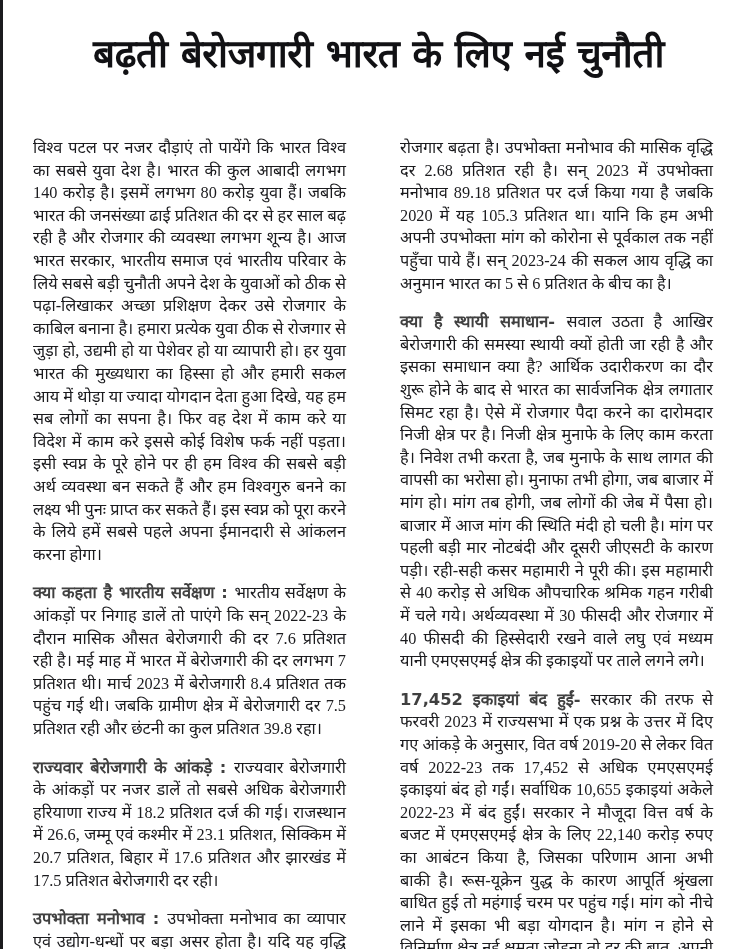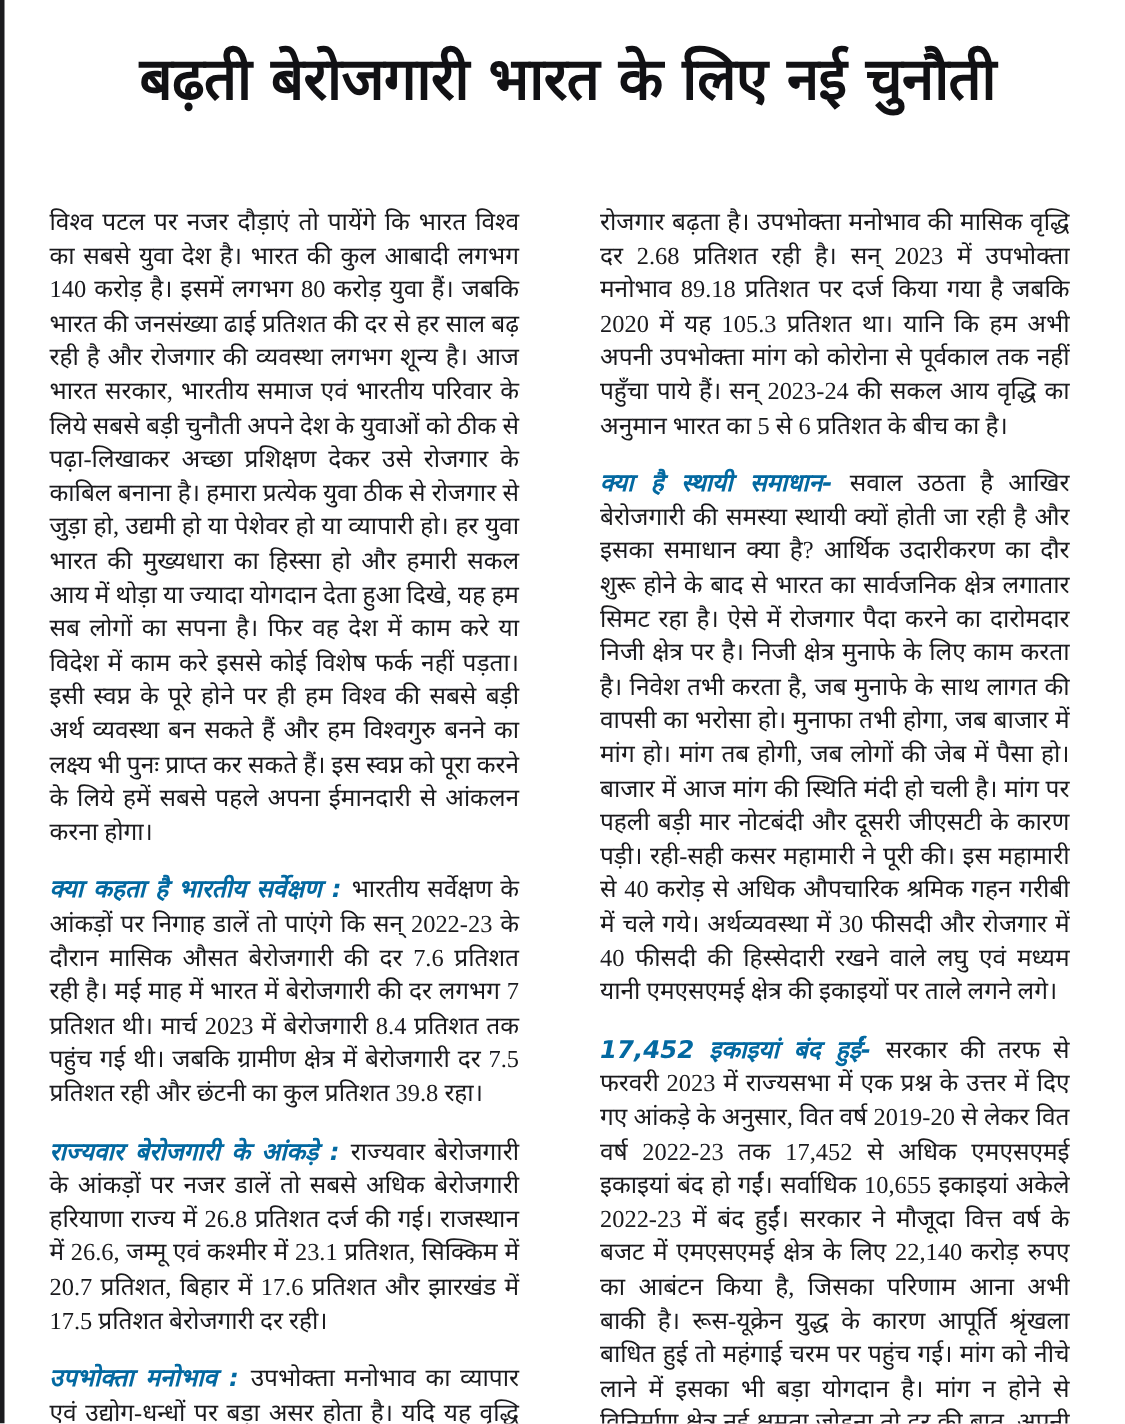--- a/index.html
+++ b/index.html
@@ -173,22 +173,21 @@
     color: #1a1a1d;
     font-family: "Liberation Serif", "DejaVu Serif", serif;
     hyphens: none;
   }
   p.body + p.body { margin-top: 0; }
 
   .sub {
     font-family: "DejaVu Sans", "Liberation Sans", sans-serif;
     font-weight: 700;
     font-size: 16.3px;
-    color: #0369a1;
-    font-style: italic;
+    color: #404040;
   }
   .credit {
     font-family: "DejaVu Sans", "Liberation Sans", sans-serif;
     font-weight: 700;
     font-size: 16px;
     color: #0d0d10;
   }
 </style>
 </head>
 <body>
@@ -202,21 +201,21 @@
 
   <div class="columns">
 
     <div class="col">
 
 
       <p class="body"><span>विश्व पटल पर नजर दौड़ाएं तो पायेंगे कि भारत विश्व का सबसे युवा देश है। भारत की कुल आबादी लगभग 140 करोड़ है। इसमें लगभग 80 करोड़ युवा हैं। जबकि भारत की जनसंख्या ढाई प्रतिशत की दर से हर साल बढ़ रही है और रोजगार की व्यवस्था लगभग शून्य है। आज भारत सरकार, भारतीय समाज एवं भारतीय परिवार के लिये सबसे बड़ी चुनौती अपने देश के युवाओं को ठीक से पढ़ा-लिखाकर अच्छा प्रशिक्षण देकर उसे रोजगार के काबिल बनाना है। हमारा प्रत्येक युवा ठीक से रोजगार से जुड़ा हो, उद्यमी हो या पेशेवर हो या व्यापारी हो। हर युवा भारत की मुख्यधारा का हिस्सा हो और हमारी सकल आय में थोड़ा या ज्यादा योगदान देता हुआ दिखे, यह हम सब लोगों का सपना है। फिर वह देश में काम करे या विदेश में काम करे इससे कोई विशेष फर्क नहीं पड़ता। इसी स्वप्न के पूरे होने पर ही हम विश्व की सबसे बड़ी अर्थ व्यवस्था बन सकते हैं और हम विश्वगुरु बनने का लक्ष्य भी पुनः प्राप्त कर सकते हैं। इस स्वप्न को पूरा करने के लिये हमें सबसे पहले अपना ईमानदारी से आंकलन करना होगा।</span></p>
 
       <p class="body"><span class="sub">क्या कहता है भारतीय सर्वेक्षण : </span><span>भारतीय सर्वेक्षण के आंकड़ों पर निगाह डालें तो पाएंगे कि सन् 2022-23 के दौरान मासिक औसत बेरोजगारी की दर 7.6 प्रतिशत रही है। मई माह में भारत में बेरोजगारी की दर लगभग 7 प्रतिशत थी। मार्च 2023 में बेरोजगारी 8.4 प्रतिशत तक पहुंच गई थी। जबकि ग्रामीण क्षेत्र में बेरोजगारी दर 7.5 प्रतिशत रही और छंटनी का कुल प्रतिशत 39.8 रहा।</span></p>
 
-      <p class="body"><span class="sub">राज्यवार बेरोजगारी के आंकड़े : </span><span>राज्यवार बेरोजगारी के आंकड़ों पर नजर डालें तो सबसे अधिक बेरोजगारी हरियाणा राज्य में 26.8 प्रतिशत दर्ज की गई। राजस्थान में 26.6, जम्मू एवं कश्मीर में 23.1 प्रतिशत, सिक्किम में 20.7 प्रतिशत, बिहार में 17.6 प्रतिशत और झारखंड में 17.5 प्रतिशत बेरोजगारी दर रही।</span></p>
+      <p class="body"><span class="sub">राज्यवार बेरोजगारी के आंकड़े : </span><span>राज्यवार बेरोजगारी के आंकड़ों पर नजर डालें तो सबसे अधिक बेरोजगारी हरियाणा राज्य में 18.2 प्रतिशत दर्ज की गई। राजस्थान में 26.6, जम्मू एवं कश्मीर में 23.1 प्रतिशत, सिक्किम में 20.7 प्रतिशत, बिहार में 17.6 प्रतिशत और झारखंड में 17.5 प्रतिशत बेरोजगारी दर रही।</span></p>
 
       <p class="body"><span class="sub">उपभोक्ता मनोभाव : </span><span>उपभोक्ता मनोभाव का व्यापार एवं उद्योग-धन्धों पर बड़ा असर होता है। यदि यह वृद्धि करता है तो बाजार में वस्तुओं एवं सेवाओं की मांग बढ़ती है। उससे</span></p>
     </div>
 
     <div class="col">
 
       <p class="body"><span>रोजगार बढ़ता है। उपभोक्ता मनोभाव की मासिक वृद्धि दर 2.68 प्रतिशत रही है। सन् 2023 में उपभोक्ता मनोभाव 89.18 प्रतिशत पर दर्ज किया गया है जबकि 2020 में यह 105.3 प्रतिशत था। यानि कि हम अभी अपनी उपभोक्ता मांग को कोरोना से पूर्वकाल तक नहीं पहुँचा पाये हैं। सन् 2023-24 की सकल आय वृद्धि का अनुमान भारत का 5 से 6 प्रतिशत के बीच का है।</span></p>
 
       <p class="body"><span class="sub">क्या है स्थायी समाधान- </span><span>सवाल उठता है आखिर बेरोजगारी की समस्या स्थायी क्यों होती जा रही है और इसका समाधान क्या है? आर्थिक उदारीकरण का दौर शुरू होने के बाद से भारत का सार्वजनिक क्षेत्र लगातार सिमट रहा है। ऐसे में रोजगार पैदा करने का दारोमदार निजी क्षेत्र पर है। निजी क्षेत्र मुनाफे के लिए काम करता है। निवेश तभी करता है, जब मुनाफे के साथ लागत की वापसी का भरोसा हो। मुनाफा तभी होगा, जब बाजार में मांग हो। मांग तब होगी, जब लोगों की जेब में पैसा हो। बाजार में आज मांग की स्थिति मंदी हो चली है। मांग पर पहली बड़ी मार नोटबंदी और दूसरी जीएसटी के कारण पड़ी। रही-सही कसर महामारी ने पूरी की। इस महामारी से 40 करोड़ से अधिक औपचारिक श्रमिक गहन गरीबी में चले गये। अर्थव्यवस्था में 30 फीसदी और रोजगार में 40 फीसदी की हिस्सेदारी रखने वाले लघु एवं मध्यम यानी एमएसएमई क्षेत्र की इकाइयों पर ताले लगने लगे।</span></p>
 

